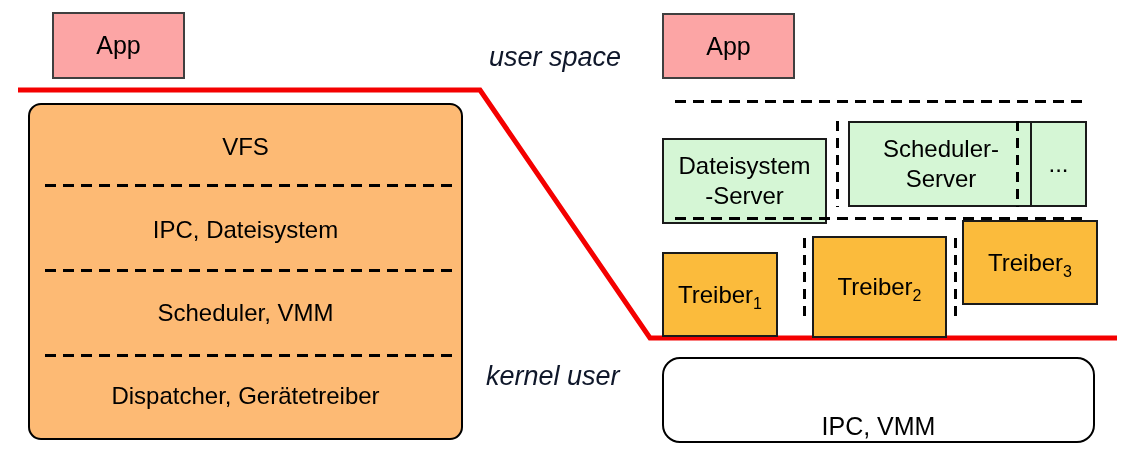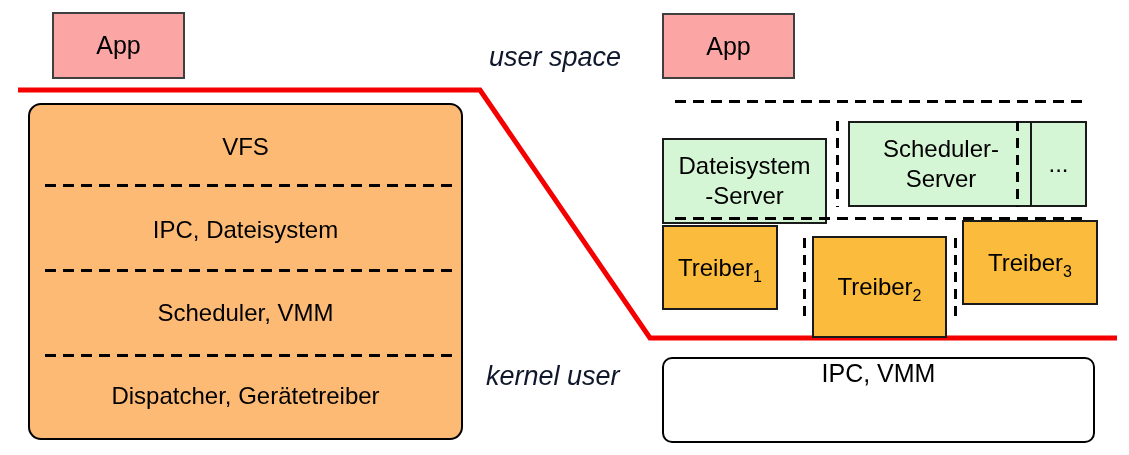--- a/index.html
+++ b/index.html
@@ -26,22 +26,22 @@
     border-radius:13px;
     display:flex;flex-direction:column;
   }
   .kernel-rect .layer{
     flex:1;display:flex;align-items:center;justify-content:center;
     font-size:24px;
   }
   .ipc-rect{
     background:#ffffff;
     border:2px solid #000;
-    border-radius:10px;
-    display:flex;align-items:flex-start;justify-content:center;
+    border-radius:18px;
+    display:flex;align-items:flex-end;justify-content:center;
     font-size:25px;
   }
   .server-box{
     background:#d5f6d5;
     border:2px solid #1a1a1a;
     display:flex;align-items:center;justify-content:center;
     text-align:center;
     font-size:24px;
     line-height:1.25;
     white-space:pre-line;
@@ -122,21 +122,21 @@
     <span>Scheduler-
 Server</span>
   </div>
   <div class="abs dash-v" style="left:1016px;top:121px;height:86px;"></div>
   <div class="abs server-box" style="left:1030px;top:121px;width:57px;height:86px;">
     <span>...</span>
   </div>
 
   <div class="abs dash-h" style="left:675px;top:217px;width:411px;"></div>
 
-  <div class="abs driver-box" style="left:662px;top:225px;width:116px;height:85px;">
+  <div class="abs driver-box" style="left:662px;top:252px;width:116px;height:85px;">
     <span><span>Treiber</span><sub>1</sub></span>
   </div>
   <div class="abs dash-v" style="left:803px;top:238px;height:80px;"></div>
   <div class="abs driver-box" style="left:812px;top:236px;width:135px;height:102px;">
     <span><span>Treiber</span><sub>2</sub></span>
   </div>
   <div class="abs dash-v" style="left:954px;top:238px;height:80px;"></div>
   <div class="abs driver-box" style="left:962px;top:220px;width:136px;height:85px;">
     <span><span>Treiber</span><sub>3</sub></span>
   </div>

